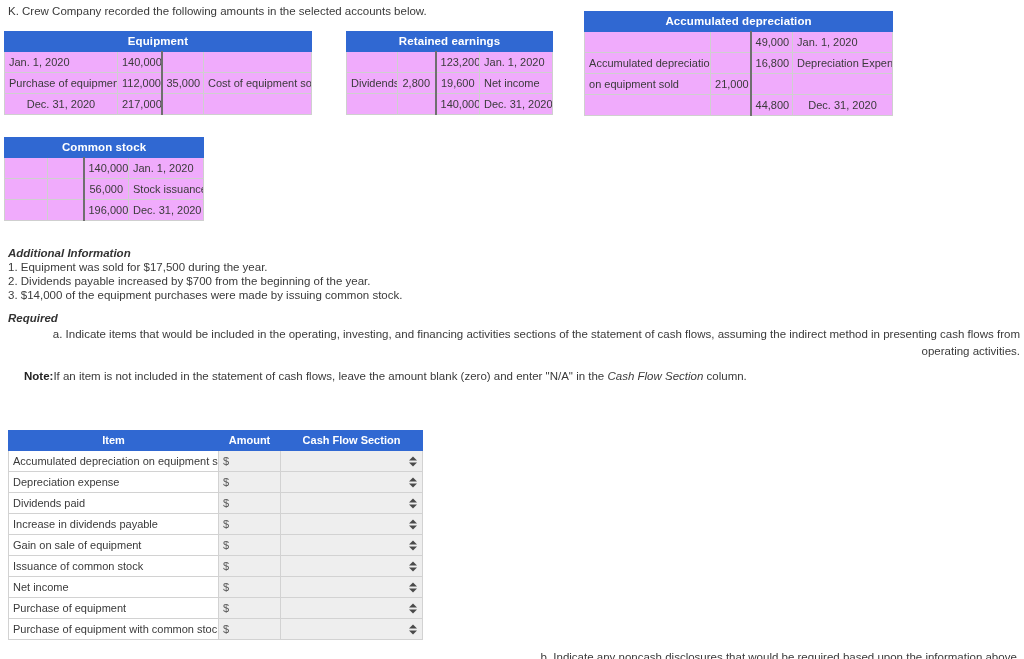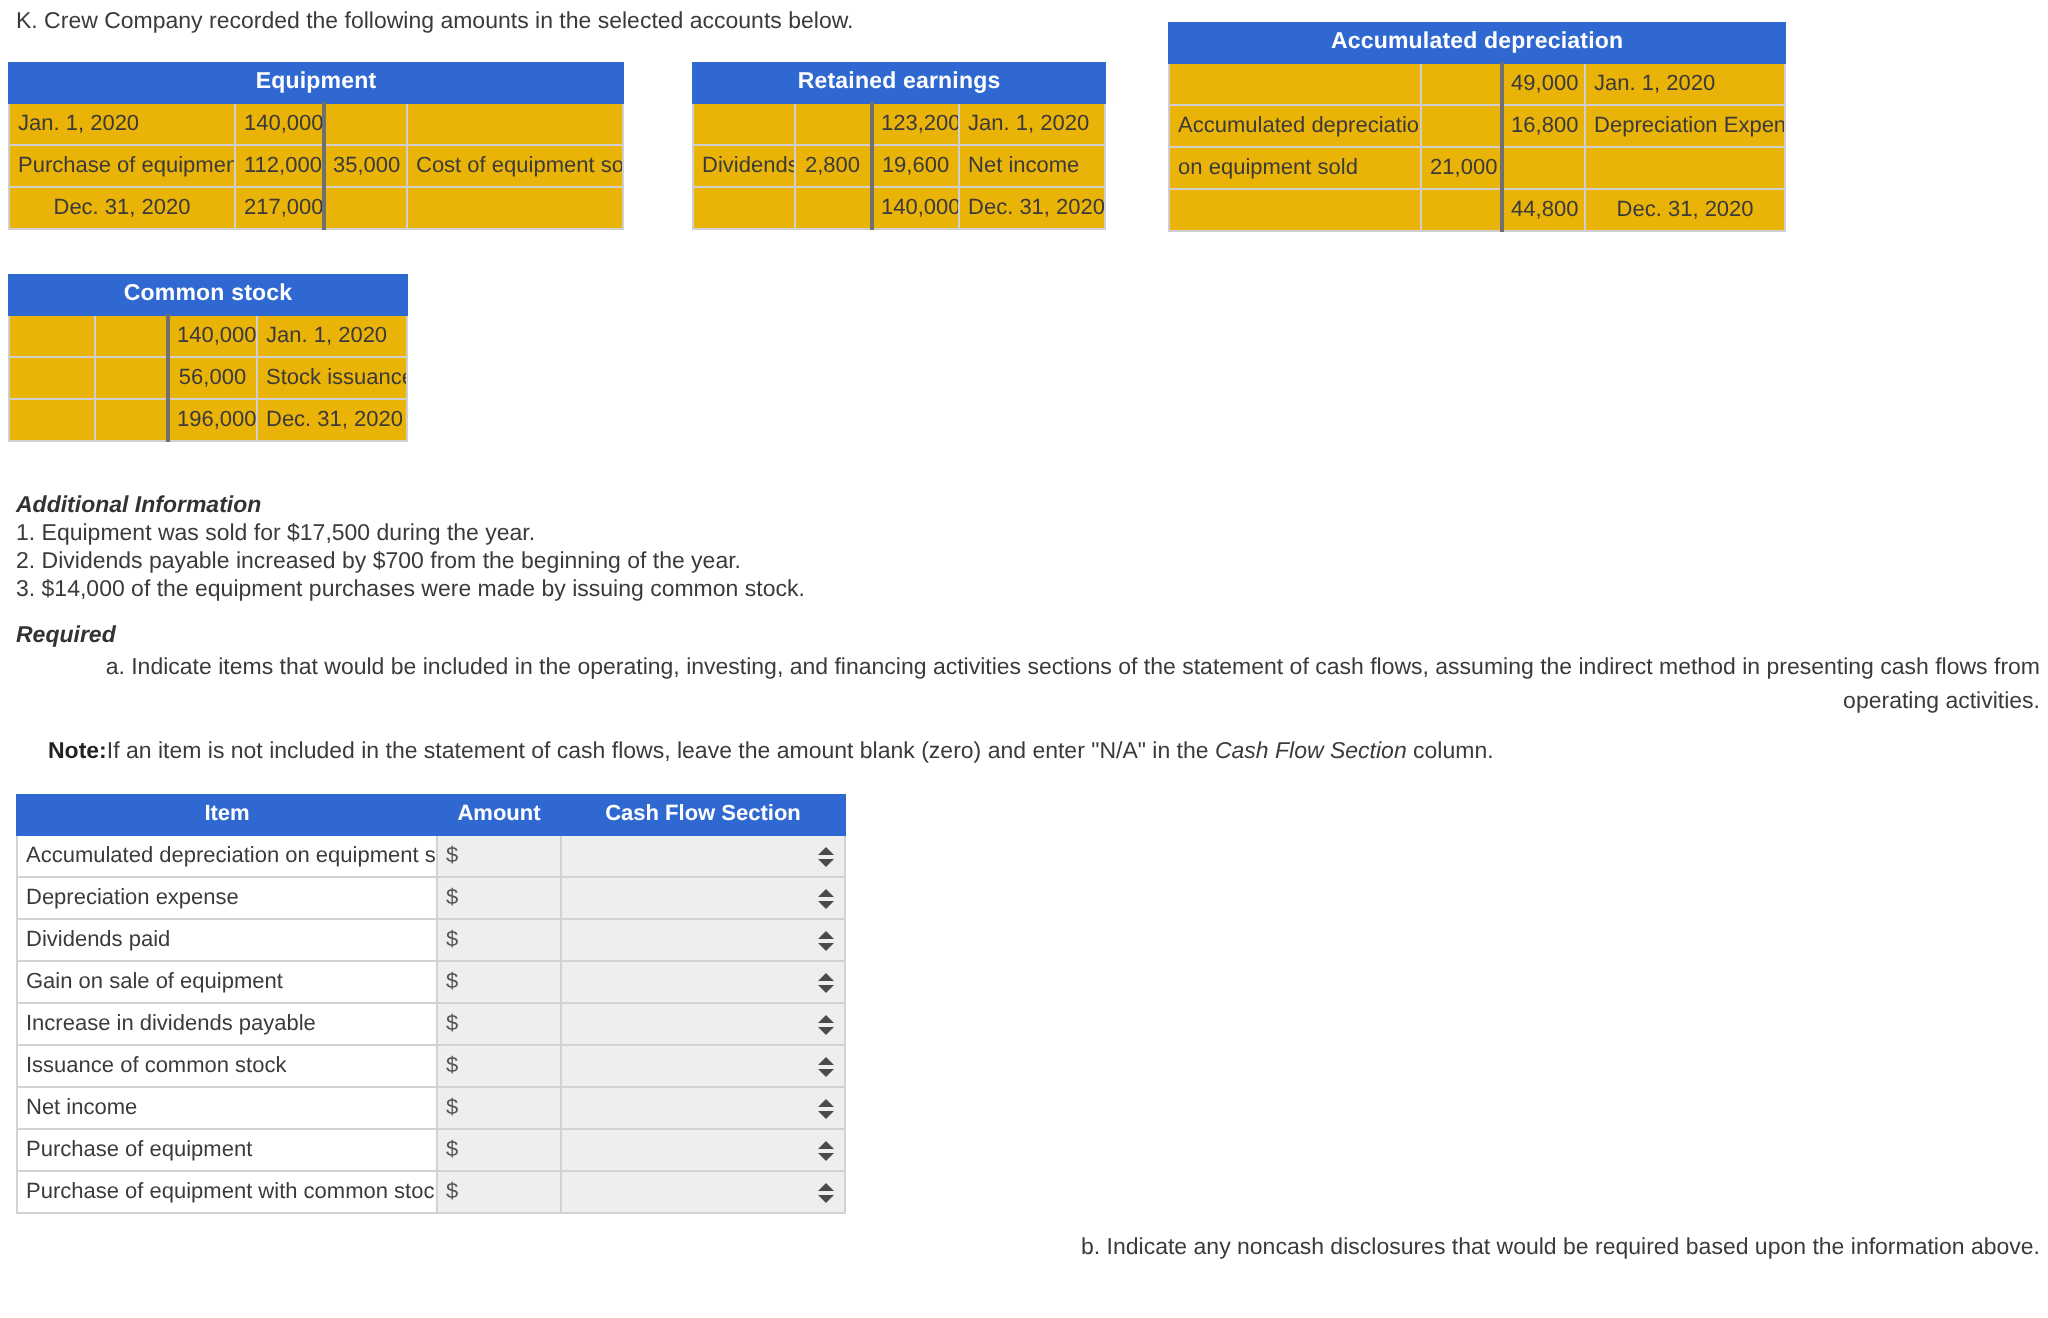--- a/index.html
+++ b/index.html
@@ -28,21 +28,21 @@
   .ledger-row {
     display: flex;
     align-items: flex-start;
     gap: 0;
   }
   .ledger {
     border-collapse: collapse;
     table-layout: fixed;
     font-size: 11px;
     color: #3a3a3a;
-    background: #eab308;
+    background: #f0abfc;
   }
   .ledger th.acct-title {
     background: #3068d2;
     color: #ffffff;
     font-weight: bold;
     font-size: 11.5px;
     text-align: center;
     padding: 3px 2px 4px 2px;
     border: 1px solid #3068d2;
     letter-spacing: .1px;
@@ -99,20 +99,21 @@
   .it { font-style: italic; }
 
   
   .ans {
     border-collapse: collapse;
     table-layout: fixed;
     font-size: 11px;
     color: #3a3a3a;
     margin-left: 4px;
     background: #fff;
+    margin-top: 33px;
   }
   .ans th {
     background: #3068d2;
     color: #fff;
     font-weight: bold;
     font-size: 11px;
     padding: 3px 4px 4px 4px;
     border: 1px solid #3068d2;
     text-align: center;
   }
@@ -364,31 +365,31 @@
       <td class="item-cell">Dividends paid</td>
       <td class="dollar">$</td>
       <td class="input-cell">
         <span class="stepper">
               <i class="up"></i>
               <i class="dn"></i>
             </span>
       </td>
     </tr>
     <tr>
+      <td class="item-cell">Increase in dividends payable</td>
+      <td class="dollar">$</td>
+      <td class="input-cell">
+        <span class="stepper">
+              <i class="up"></i>
+              <i class="dn"></i>
+            </span>
+      </td>
+    </tr>
+    <tr>
       <td class="item-cell">Gain on sale of equipment</td>
-      <td class="dollar">$</td>
-      <td class="input-cell">
-        <span class="stepper">
-              <i class="up"></i>
-              <i class="dn"></i>
-            </span>
-      </td>
-    </tr>
-    <tr>
-      <td class="item-cell">Increase in dividends payable</td>
       <td class="dollar">$</td>
       <td class="input-cell">
         <span class="stepper">
               <i class="up"></i>
               <i class="dn"></i>
             </span>
       </td>
     </tr>
     <tr>
       <td class="item-cell">Issuance of common stock</td>

